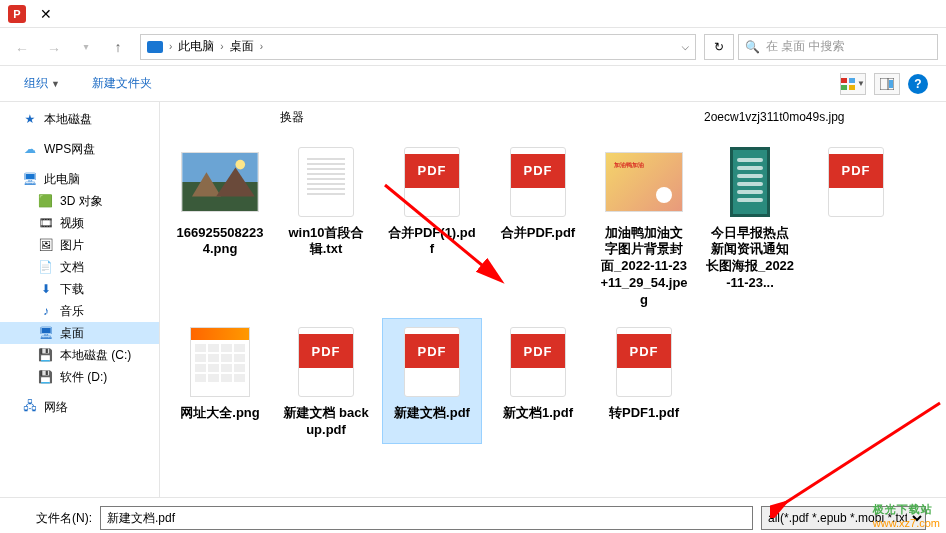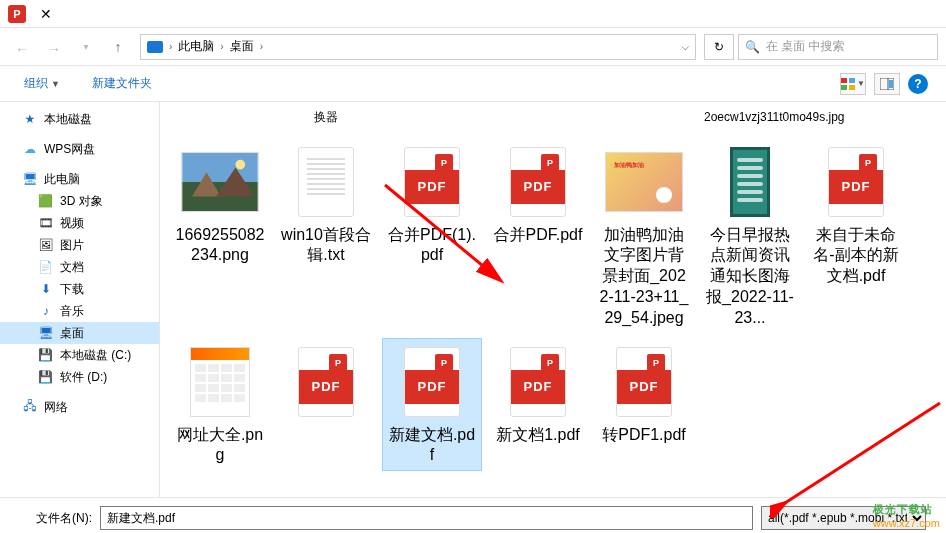--- a/index.html
+++ b/index.html
@@ -34,33 +34,33 @@
 .sidebar-sep { height: 8px; }
 .icon-star { color: #1a6ac4; }
 .icon-cloud { color: #4fa8e8; }
 .icon-pc { color: #1976d2; }
 .icon-disk { color: #666; }
 .icon-network { color: #1a6ac4; }
 .filegrid { flex: 1; padding: 8px 10px; overflow: auto; display: flex; flex-wrap: wrap; align-content: flex-start; gap: 4px 6px; position: relative; }
 .file-item { width: 100px; display: flex; flex-direction: column; align-items: center; padding: 4px; border: 1px solid transparent; cursor: pointer; text-align: center; }
 .file-item.selected { background: #cce8ff; border-color: #99d1ff; }
 .file-thumb { width: 78px; height: 78px; display: flex; align-items: center; justify-content: center; margin-bottom: 4px; }
-.file-label { font-size: 16px; line-height: 1.3; word-break: break-all; max-width: 96px; }
+.file-label { font-size: 13px; line-height: 1.3; word-break: break-all; max-width: 96px; font-weight: bold; }
 .thumb-txt { width: 56px; height: 70px; background: #fff; border: 1px solid #ddd; border-radius: 3px; position: relative; }
 .thumb-txt::before { content: ""; position: absolute; top: 10px; left: 8px; right: 8px; height: 2px; background: #ddd; box-shadow: 0 5px 0 #ddd, 0 10px 0 #ddd, 0 15px 0 #ddd, 0 20px 0 #ddd, 0 25px 0 #ddd, 0 30px 0 #ddd, 0 35px 0 #ddd; }
 .thumb-pdf { width: 56px; height: 70px; background: #fff; border: 1px solid #ddd; border-radius: 3px; position: relative; overflow: hidden; }
 .thumb-pdf .pdf-top { position: absolute; top: 6px; right: 6px; width: 18px; height: 18px; background: #d93025; border-radius: 2px; display: flex; align-items: center; justify-content: center; color: #fff; font-size: 9px; font-weight: bold; }
-.thumb-pdf .pdf-band { position: absolute; bottom: 12px; left: 0; right: 0; height: 34px; background: #d93025; color: #fff; display: flex; align-items: center; justify-content: center; font-weight: bold; font-size: 13px; letter-spacing: 1px; }
+.thumb-pdf .pdf-band { position: absolute; bottom: 28px; left: 0; right: 0; height: 34px; background: #d93025; color: #fff; display: flex; align-items: center; justify-content: center; font-weight: bold; font-size: 13px; letter-spacing: 1px; }
 .thumb-img { width: 78px; height: 60px; border: 1px solid #ddd; display: flex; align-items: center; justify-content: center; overflow: hidden; }
 .thumb-img svg { width: 100%; height: 100%; }
 .thumb-web { width: 60px; height: 70px; border: 1px solid #ddd; background: #fff; position: relative; }
 .thumb-web .bar { position: absolute; top: 0; left: 0; right: 0; height: 12px; background: linear-gradient(90deg, #f60 0%, #f90 100%); }
 .thumb-web .grid { position: absolute; top: 16px; left: 4px; right: 4px; bottom: 4px; display: grid; grid-template-columns: repeat(4, 1fr); grid-auto-rows: 8px; gap: 2px; }
 .thumb-web .grid div { background: #eee; }
-.label-only { width: 100px; text-align: center; padding: 0 4px 6px; line-height: 1.3; font-size: 12px; }
+.label-only { width: 100px; text-align: left; padding: 0 4px 6px; line-height: 1.3; font-size: 12px; }
 .footer { padding: 8px 20px; border-top: 1px solid #e5e5e5; display: flex; flex-direction: column; gap: 10px; }
 .footer-row { display: flex; align-items: center; gap: 8px; }
 .footer-row .lbl { width: 72px; text-align: right; }
 .footer-row input { flex: 1; height: 24px; border: 1px solid #7a7a7a; padding: 0 6px; font-size: 12px; }
 .footer-row select { width: 165px; height: 24px; border: 1px solid #7a7a7a; font-size: 12px; padding: 0 2px; background: #efefef; }
 .arrow-annot { position: absolute; pointer-events: none; z-index: 100; }
 .watermark { position: absolute; right: 6px; bottom: 4px; font-size: 11px; z-index: 200; }
 .watermark .cn { color: #4caf50; font-weight: bold; letter-spacing: 1px; }
 .watermark .dom { color: #ff9800; font-weight: normal; }
 .colorful-thumb { background: linear-gradient(135deg, #f4d46a 0%, #e89a7c 100%); position: relative; }
@@ -266,21 +266,20 @@
       <div class="file-label">今日早报热点新闻资讯通知长图海报_2022-11-23...</div>
     </div>
 
     <div class="file-item">
       <div class="file-thumb">
           <div class="thumb-pdf">
             <div class="pdf-top">P</div>
             <div class="pdf-band">PDF</div>
           </div>
         </div>
-      <div class="file-label">来自于未命名-副本的新文档.pdf</div>
     </div>
 
     <div class="file-item">
       <div class="file-thumb">
           <div class="thumb-web">
         <div class="bar"></div>
         <div class="grid">
               <div></div>
               <div></div>
               <div></div>
@@ -303,20 +302,21 @@
       <div class="file-label">网址大全.png</div>
     </div>
 
     <div class="file-item">
       <div class="file-thumb">
           <div class="thumb-pdf">
             <div class="pdf-top">P</div>
             <div class="pdf-band">PDF</div>
           </div>
         </div>
+      <div class="file-label">新建文档 backup.pdf</div>
     </div>
 
     <div class="file-item selected">
       <div class="file-thumb">
           <div class="thumb-pdf">
             <div class="pdf-top">P</div>
             <div class="pdf-band">PDF</div>
           </div>
         </div>
       <div class="file-label">新建文档.pdf</div>

